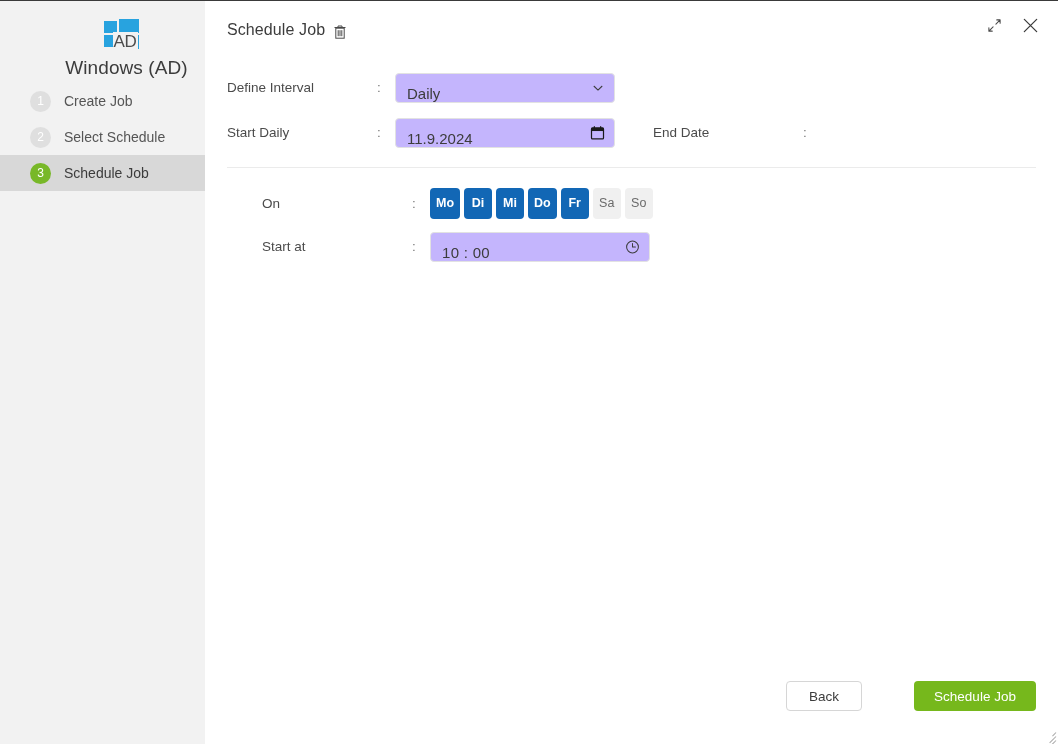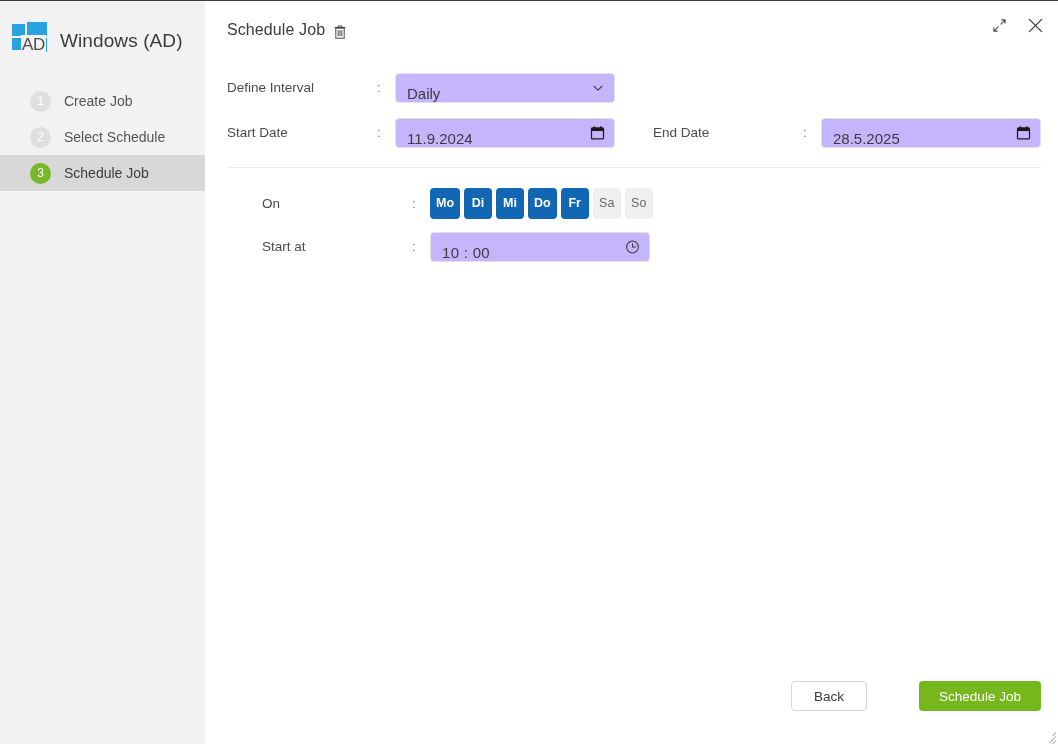--- a/index.html
+++ b/index.html
@@ -32,22 +32,23 @@
     width: 205px;
     min-width: 205px;
     height: 100%;
     background: #f2f2f2;
     position: relative;
   }
 
   .brand {
     display: flex;
     align-items: center;
-    padding: 18px 0 0 10px;
+    padding: 18px 0 0 38px;
     height: 62px;
+    flex-direction: column;
   }
 
   .brand-logo {
     position: relative;
     width: 40px;
     height: 38px;
     flex: none;
   }
 
   .brand-logo .tile {
@@ -427,47 +428,37 @@
                 <svg width="14" height="14" viewBox="0 0 16 16" fill="none" aria-hidden="true">
                   <path d="M3.5 6L8 10.3L12.5 6" stroke="#3c3c3c" stroke-width="1.2" stroke-linecap="round" stroke-linejoin="round"></path>
                 </svg>
               </span>
             </div>
           </div>
         </div>
 
         <div class="form-row">
           <div class="field-group">
-            <span class="field-label">Start Date</span>
+            <span class="field-label">Start Daily</span>
             <span class="colon">:</span>
             <div class="control">
               <span class="ctrl-value">11.9.2024</span>
               <span class="ctrl-icon">
                 <svg width="15" height="15" viewBox="0 0 16 16" fill="none" aria-hidden="true">
                   <rect x="1.6" y="2.6" width="12.8" height="11.6" rx="1" stroke="#1a1a1a" stroke-width="1.3" fill="none"></rect>
                   <rect x="1.6" y="2.6" width="12.8" height="3.3" fill="#1a1a1a"></rect>
                   <path d="M4.6 1.2v2.4M11.4 1.2v2.4" stroke="#1a1a1a" stroke-width="1.3" stroke-linecap="round"></path>
                 </svg>
               </span>
             </div>
           </div>
 
           <div class="field-group" style="margin-left:38px;">
             <span class="field-label">End Date</span>
             <span class="colon">:</span>
-            <div class="control">
-              <span class="ctrl-value">28.5.2025</span>
-              <span class="ctrl-icon">
-                <svg width="15" height="15" viewBox="0 0 16 16" fill="none" aria-hidden="true">
-                  <rect x="1.6" y="2.6" width="12.8" height="11.6" rx="1" stroke="#1a1a1a" stroke-width="1.3" fill="none"></rect>
-                  <rect x="1.6" y="2.6" width="12.8" height="3.3" fill="#1a1a1a"></rect>
-                  <path d="M4.6 1.2v2.4M11.4 1.2v2.4" stroke="#1a1a1a" stroke-width="1.3" stroke-linecap="round"></path>
-                </svg>
-              </span>
-            </div>
           </div>
         </div>
 
       </div>
 
       <div class="section-divider"></div>
 
       <div class="second-section">
 
         <div class="day-row">

